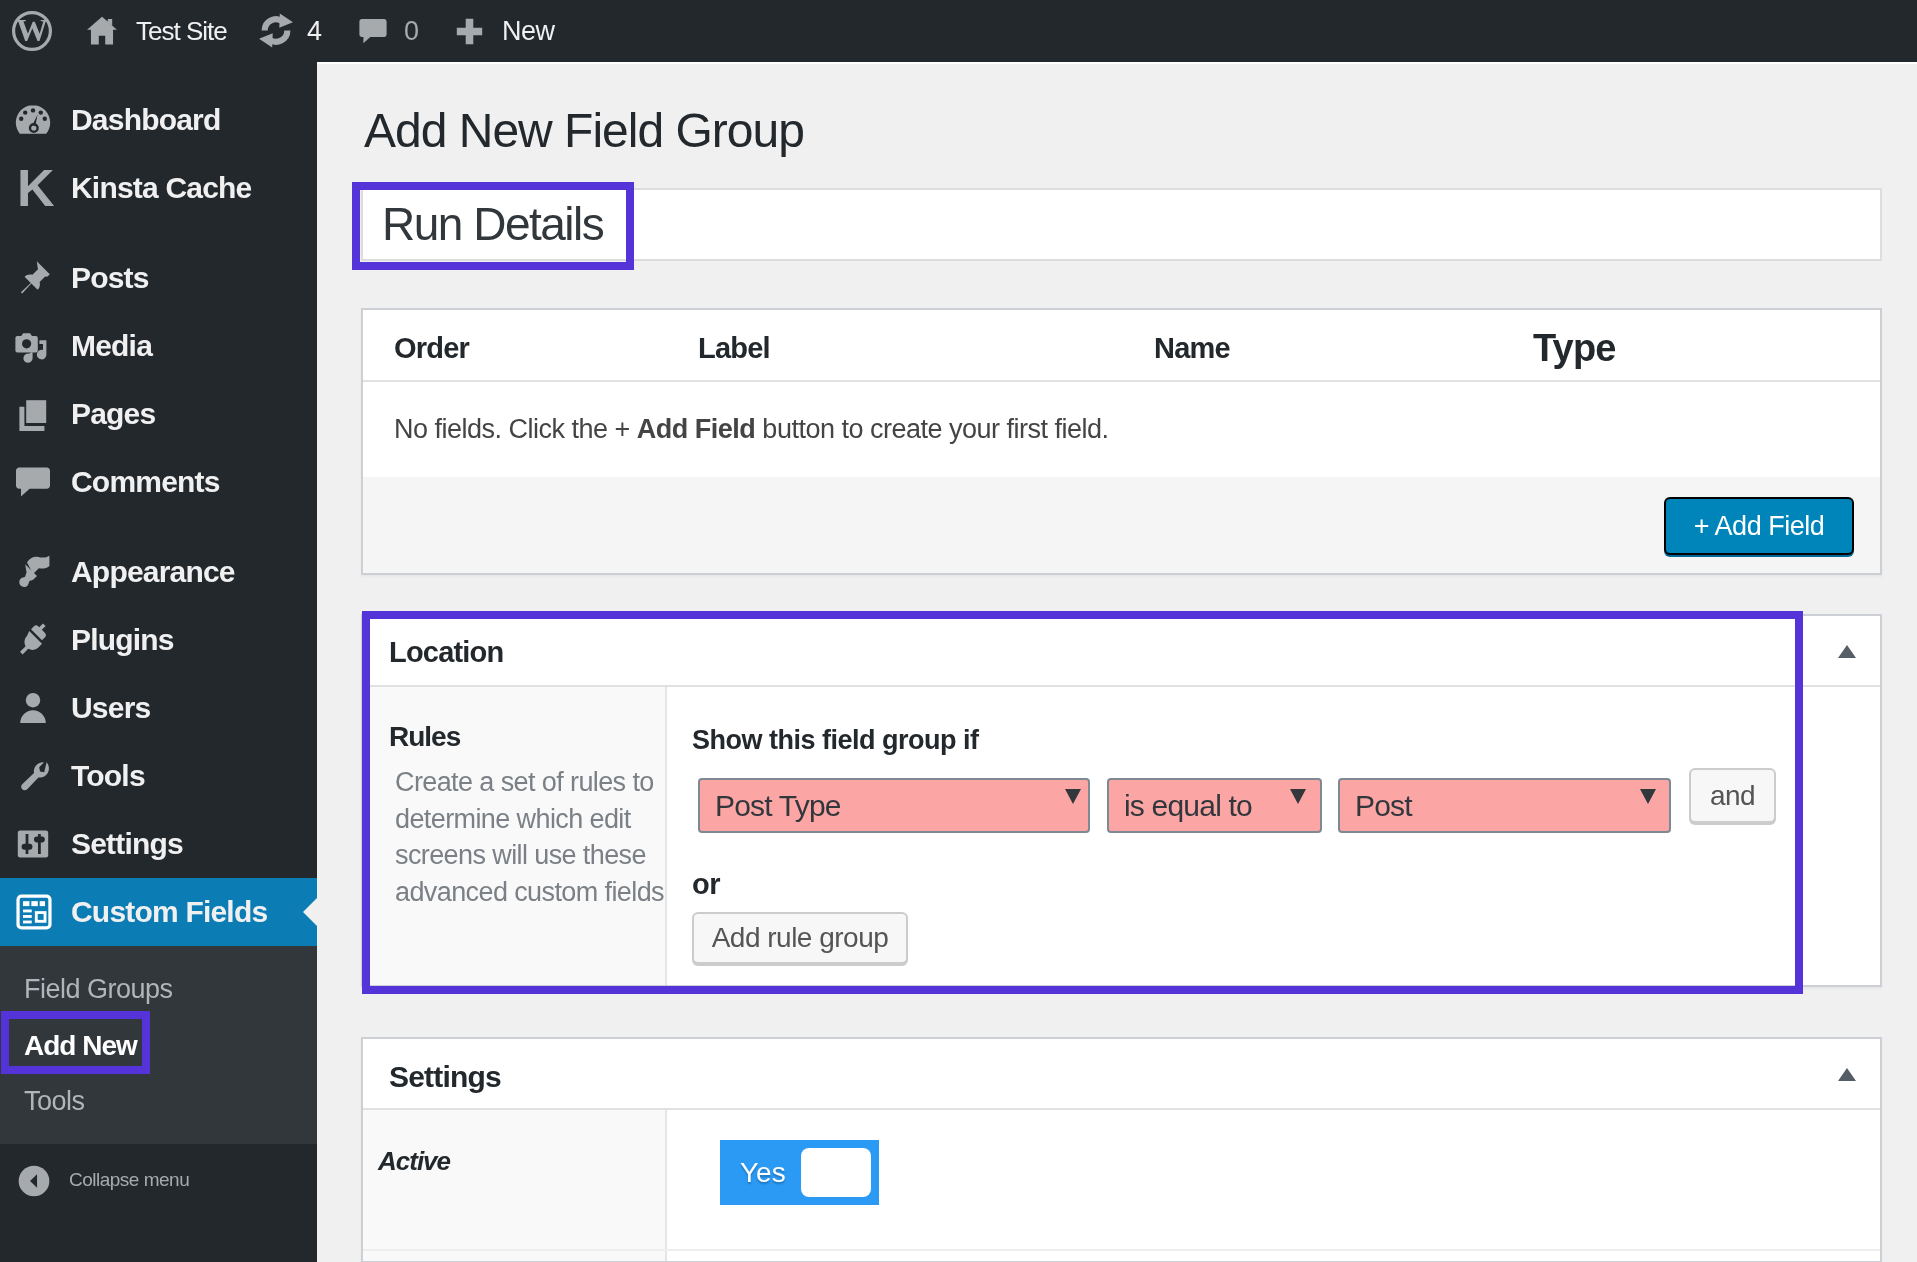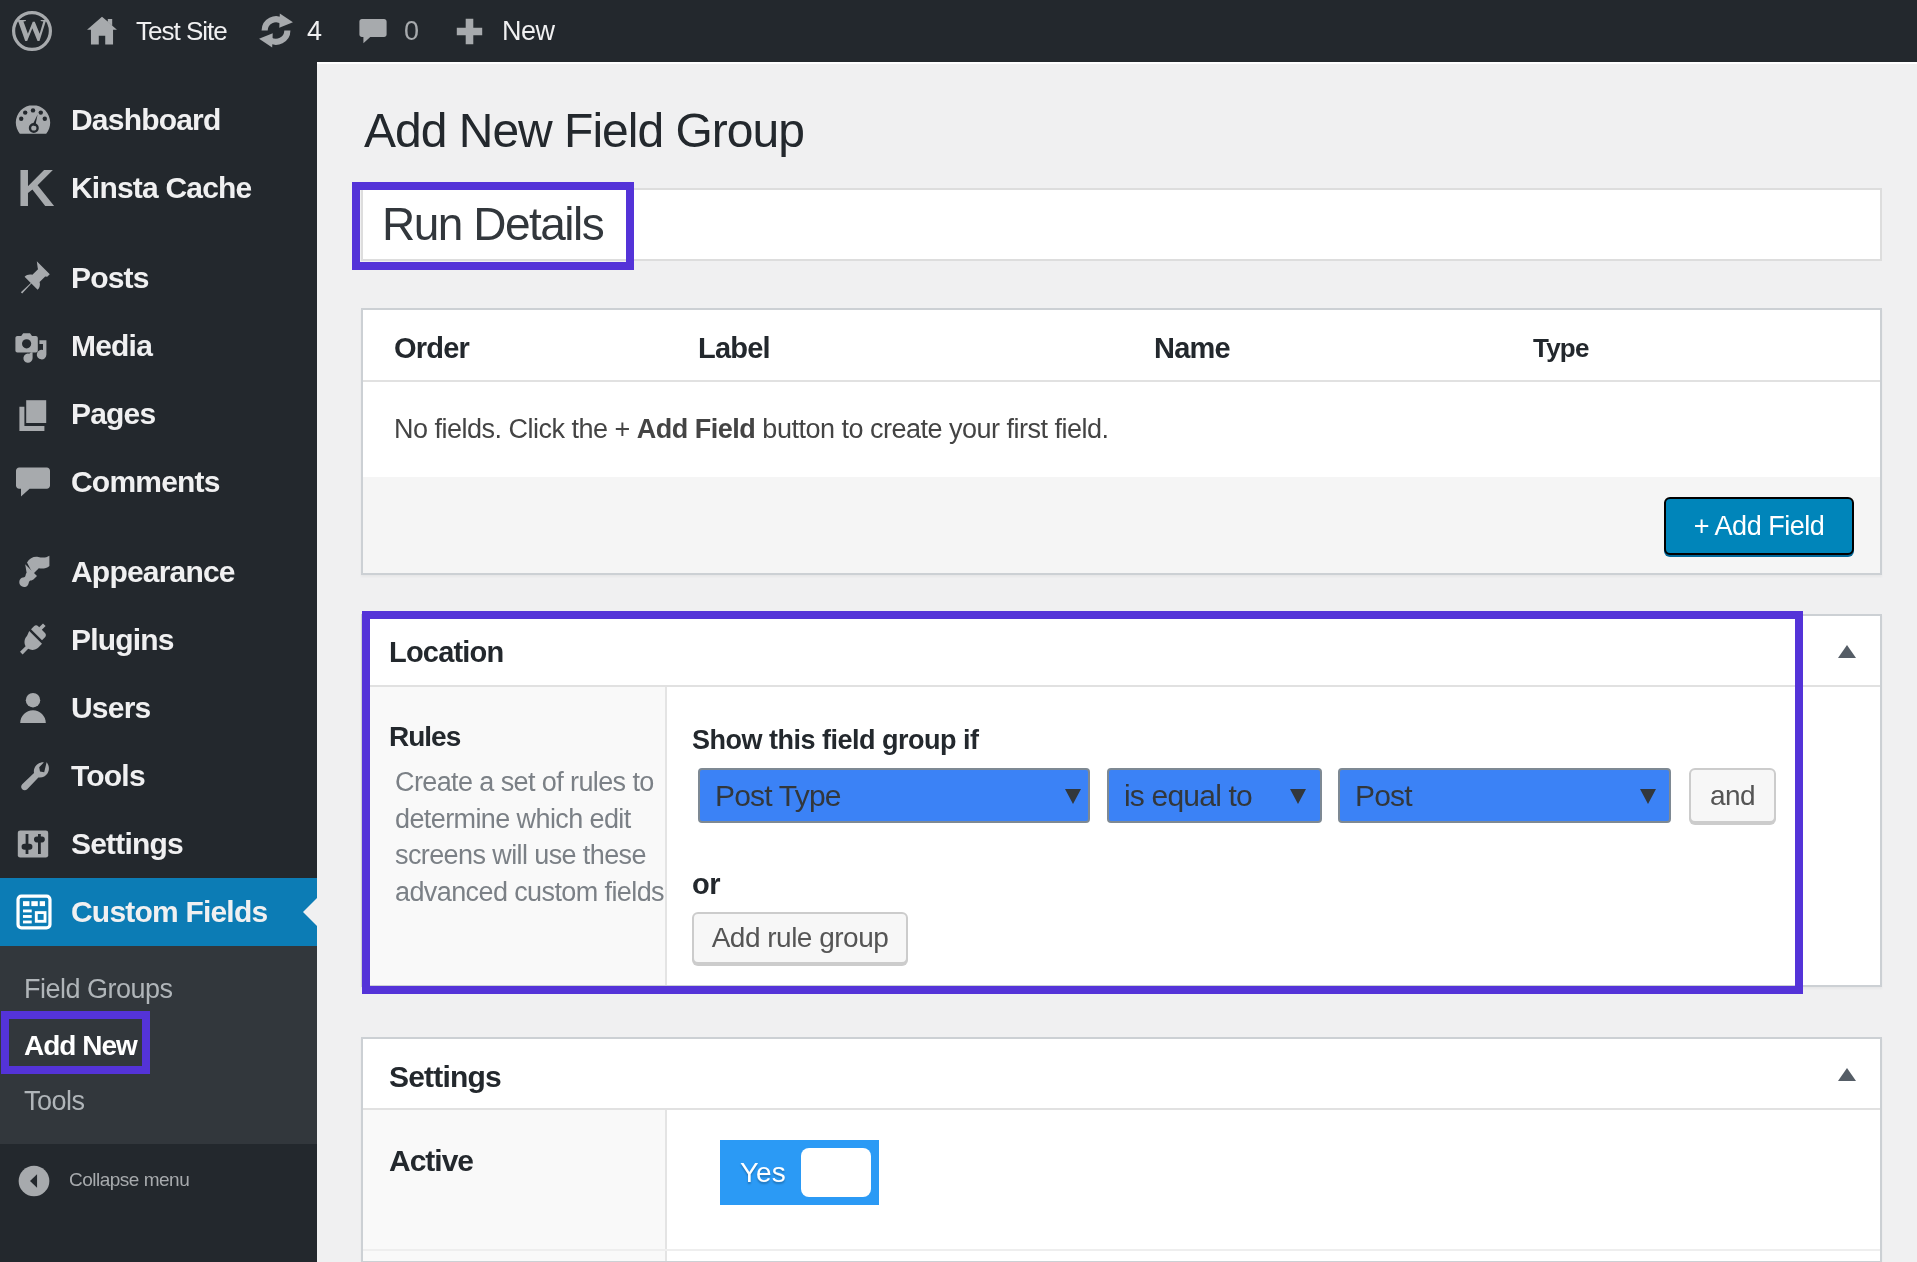--- a/index.html
+++ b/index.html
@@ -13,21 +13,21 @@
   #sidebar{position:absolute;left:0;top:62px;width:317px;height:1200px;background:#23282d;z-index:20;}
   .mi{position:absolute;left:0;width:317px;height:68px;}
   .mi svg{position:absolute;left:13px;top:14px;width:40px;height:40px;}
   .mi span{position:absolute;left:71px;top:0;height:68px;line-height:68px;font-size:30px;letter-spacing:-0.8px;color:#f0f0f1;white-space:nowrap;font-weight:bold;}
   .smi{position:absolute;left:24px;font-size:27px;line-height:40px;letter-spacing:-0.5px;color:#b0b5b9;white-space:nowrap;}
   
   .box{position:absolute;background:#fff;border:2px solid #ccd0d4;box-sizing:border-box;box-shadow:0 2px 2px rgba(0,0,0,0.04);}
   .purple{position:absolute;border:8px solid #5433d8;box-sizing:border-box;z-index:40;}
   .tri-up{width:0;height:0;border-left:9px solid transparent;border-right:9px solid transparent;border-bottom:13px solid #555d66;}
   .tri-down{width:0;height:0;border-left:8px solid transparent;border-right:8px solid transparent;border-top:15px solid #32373c;}
-  .sel{position:absolute;background:#3b82f6;border:2px solid #7e8993;border-radius:4px;box-sizing:border-box;height:55px;}
+  .sel{position:absolute;background:#fca5a5;border:2px solid #7e8993;border-radius:4px;box-sizing:border-box;height:55px;margin-top:10px;}
   .sel span{position:absolute;left:15px;top:0;height:51px;line-height:51px;font-size:30px;letter-spacing:-0.8px;color:#32373c;white-space:nowrap;}
   .btn2{position:absolute;background:#f7f7f7;border:2px solid #ccc;border-radius:6px;box-sizing:border-box;
         box-shadow:0 2px 0 #ccc;color:#555;font-size:28px;letter-spacing:-0.5px;text-align:center;}
   .hdr{position:absolute;font-weight:bold;color:#23282d;line-height:30px;letter-spacing:-0.8px;}
 </style>
 </head>
 <body>
 <div id="page">
 
   <div class="abs" style="left:317px;top:62px;width:1600px;height:2px;background:#fff;z-index:25;"></div>
@@ -36,21 +36,21 @@
 
   <div class="abs" style="left:361px;top:188px;width:1521px;height:73px;background:#fff;border:2px solid #ddd;box-sizing:border-box;"></div>
   <div class="abs" style="left:382px;top:188px;height:73px;line-height:73px;font-size:46px;letter-spacing:-1.5px;color:#32373c;">Run Details</div>
 
   <div class="box" style="left:361px;top:308px;width:1521px;height:267px;"></div>
   <div class="abs" style="left:363px;top:380px;width:1517px;height:2px;background:#e1e1e1;"></div>
   <div class="abs" style="left:363px;top:477px;width:1517px;height:96px;background:#f5f5f5;"></div>
   <div class="hdr" style="left:394px;top:333px;font-size:29px;">Order</div>
   <div class="hdr" style="left:698px;top:333px;font-size:29px;">Label</div>
   <div class="hdr" style="left:1154px;top:333px;font-size:29px;">Name</div>
-  <div class="hdr" style="left:1533px;top:333px;font-size:26px;">Type</div>
+  <div class="hdr" style="left:1533px;top:333px;font-size:38px;">Type</div>
   <div class="abs" style="left:394px;top:414px;font-size:27px;line-height:30px;letter-spacing:-0.5px;color:#444;">No fields. Click the + <b>Add Field</b> button to create your first field.</div>
   <div class="abs" style="left:1664px;top:497px;width:190px;height:58px;background:#0085ba;border:2px solid #000000;border-radius:6px;box-sizing:border-box;box-shadow:0 2px 0 #006799;color:#fff;font-size:27px;letter-spacing:-0.5px;text-align:center;line-height:54px;">+ Add Field</div>
 
   <div class="box" style="left:361px;top:614px;width:1521px;height:373px;"></div>
   <div class="hdr" style="left:389px;top:637px;font-size:29px;">Location</div>
   <div class="abs" style="left:363px;top:685px;width:1517px;height:2px;background:#e1e1e1;"></div>
   <div class="abs" style="left:363px;top:687px;width:302px;height:298px;background:#f9f9f9;border-right:2px solid #e4e4e4;"></div>
   <div class="abs tri-up" style="left:1838px;top:645px;"></div>
   <div class="hdr" style="left:389px;top:722px;font-size:28px;letter-spacing:-1px;">Rules</div>
   <div class="abs" style="left:389px;top:764px;width:292px;font-size:27px;line-height:36.5px;letter-spacing:-0.6px;color:#7b8086;margin-left:6px;">Create a set of rules to determine which edit screens will use these advanced custom fields</div>
@@ -71,21 +71,21 @@
   <div class="btn2" style="left:1689px;top:768px;width:87px;height:55px;line-height:51px;">and</div>
 
   <div class="hdr" style="left:692px;top:869px;font-size:29px;letter-spacing:-0.5px;">or</div>
   <div class="btn2" style="left:692px;top:912px;width:216px;height:52px;line-height:48px;">Add rule group</div>
 
   <div class="box" style="left:361px;top:1037px;width:1521px;height:226px;"></div>
   <div class="hdr" style="left:389px;top:1062px;font-size:30px;">Settings</div>
   <div class="abs" style="left:363px;top:1108px;width:1517px;height:2px;background:#e1e1e1;"></div>
   <div class="abs" style="left:363px;top:1110px;width:302px;height:151px;background:#f9f9f9;border-right:2px solid #e4e4e4;"></div>
   <div class="abs tri-up" style="left:1838px;top:1068px;"></div>
-  <div class="hdr" style="left:389px;top:1146px;font-size:30px;letter-spacing:-1px;">Active</div>
+  <div class="hdr" style="left:378px;top:1146px;font-size:26px;letter-spacing:-1px;font-style:italic;">Active</div>
   <div class="abs" style="left:363px;top:1249px;width:1517px;height:2px;background:#eee;"></div>
 
   <div class="abs" style="left:720px;top:1140px;width:159px;height:65px;background:#2b9af5;border-radius:0;">
     <div style="position:absolute;left:20px;top:0;height:65px;line-height:65px;font-size:28px;color:#fff;text-shadow:0 2px 2px rgba(0,0,0,0.25);">Yes</div>
     <div style="position:absolute;left:81px;top:8px;width:70px;height:49px;background:#fff;border-radius:8px;"></div>
   </div>
 
   <div id="adminbar">
     <svg class="abs" style="left:11px;top:10px;" width="42" height="42" viewBox="0 0 42 42">
       <circle cx="21" cy="21" r="18.4" fill="none" stroke="#a7aaad" stroke-width="3.2"></circle>

